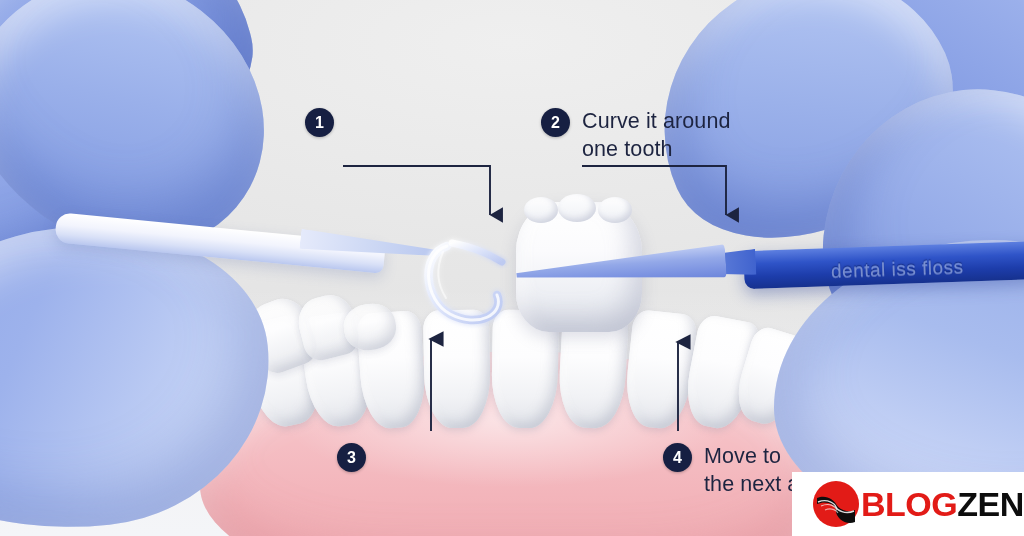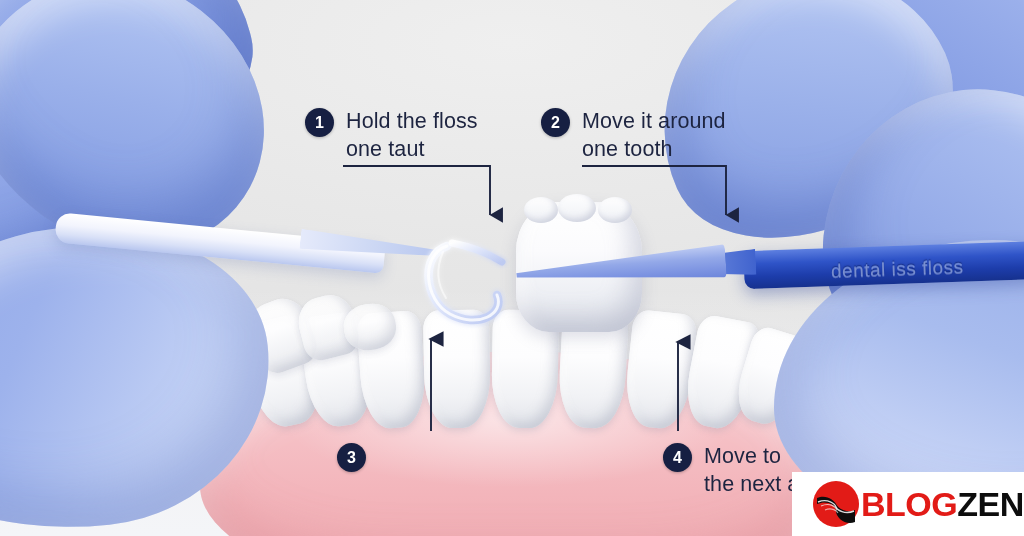--- a/index.html
+++ b/index.html
@@ -297,27 +297,25 @@
       <path d="M431,431 L431,339" marker-end="url(#arrowUp)"></path>
     </g>
 
     <g stroke="#1d2440" stroke-width="1.9" fill="none">
       <path d="M678,431 L678,342" marker-end="url(#arrowUp)"></path>
     </g>
   </svg>
 
   <div class="callout" id="c1">
     <div class="badge">1</div>
-    <div class="ctext">Hold the floss
-one taut</div>
   </div>
 
   <div class="callout" id="c2">
     <div class="badge">2</div>
-    <div class="ctext">Move it around
+    <div class="ctext">Curve it around
 one tooth</div>
   </div>
 
   <div class="callout" id="c3">
     <div class="badge">3</div>
   </div>
 
   <div class="callout" id="c4">
     <div class="badge">4</div>
     <div class="ctext">Move to

